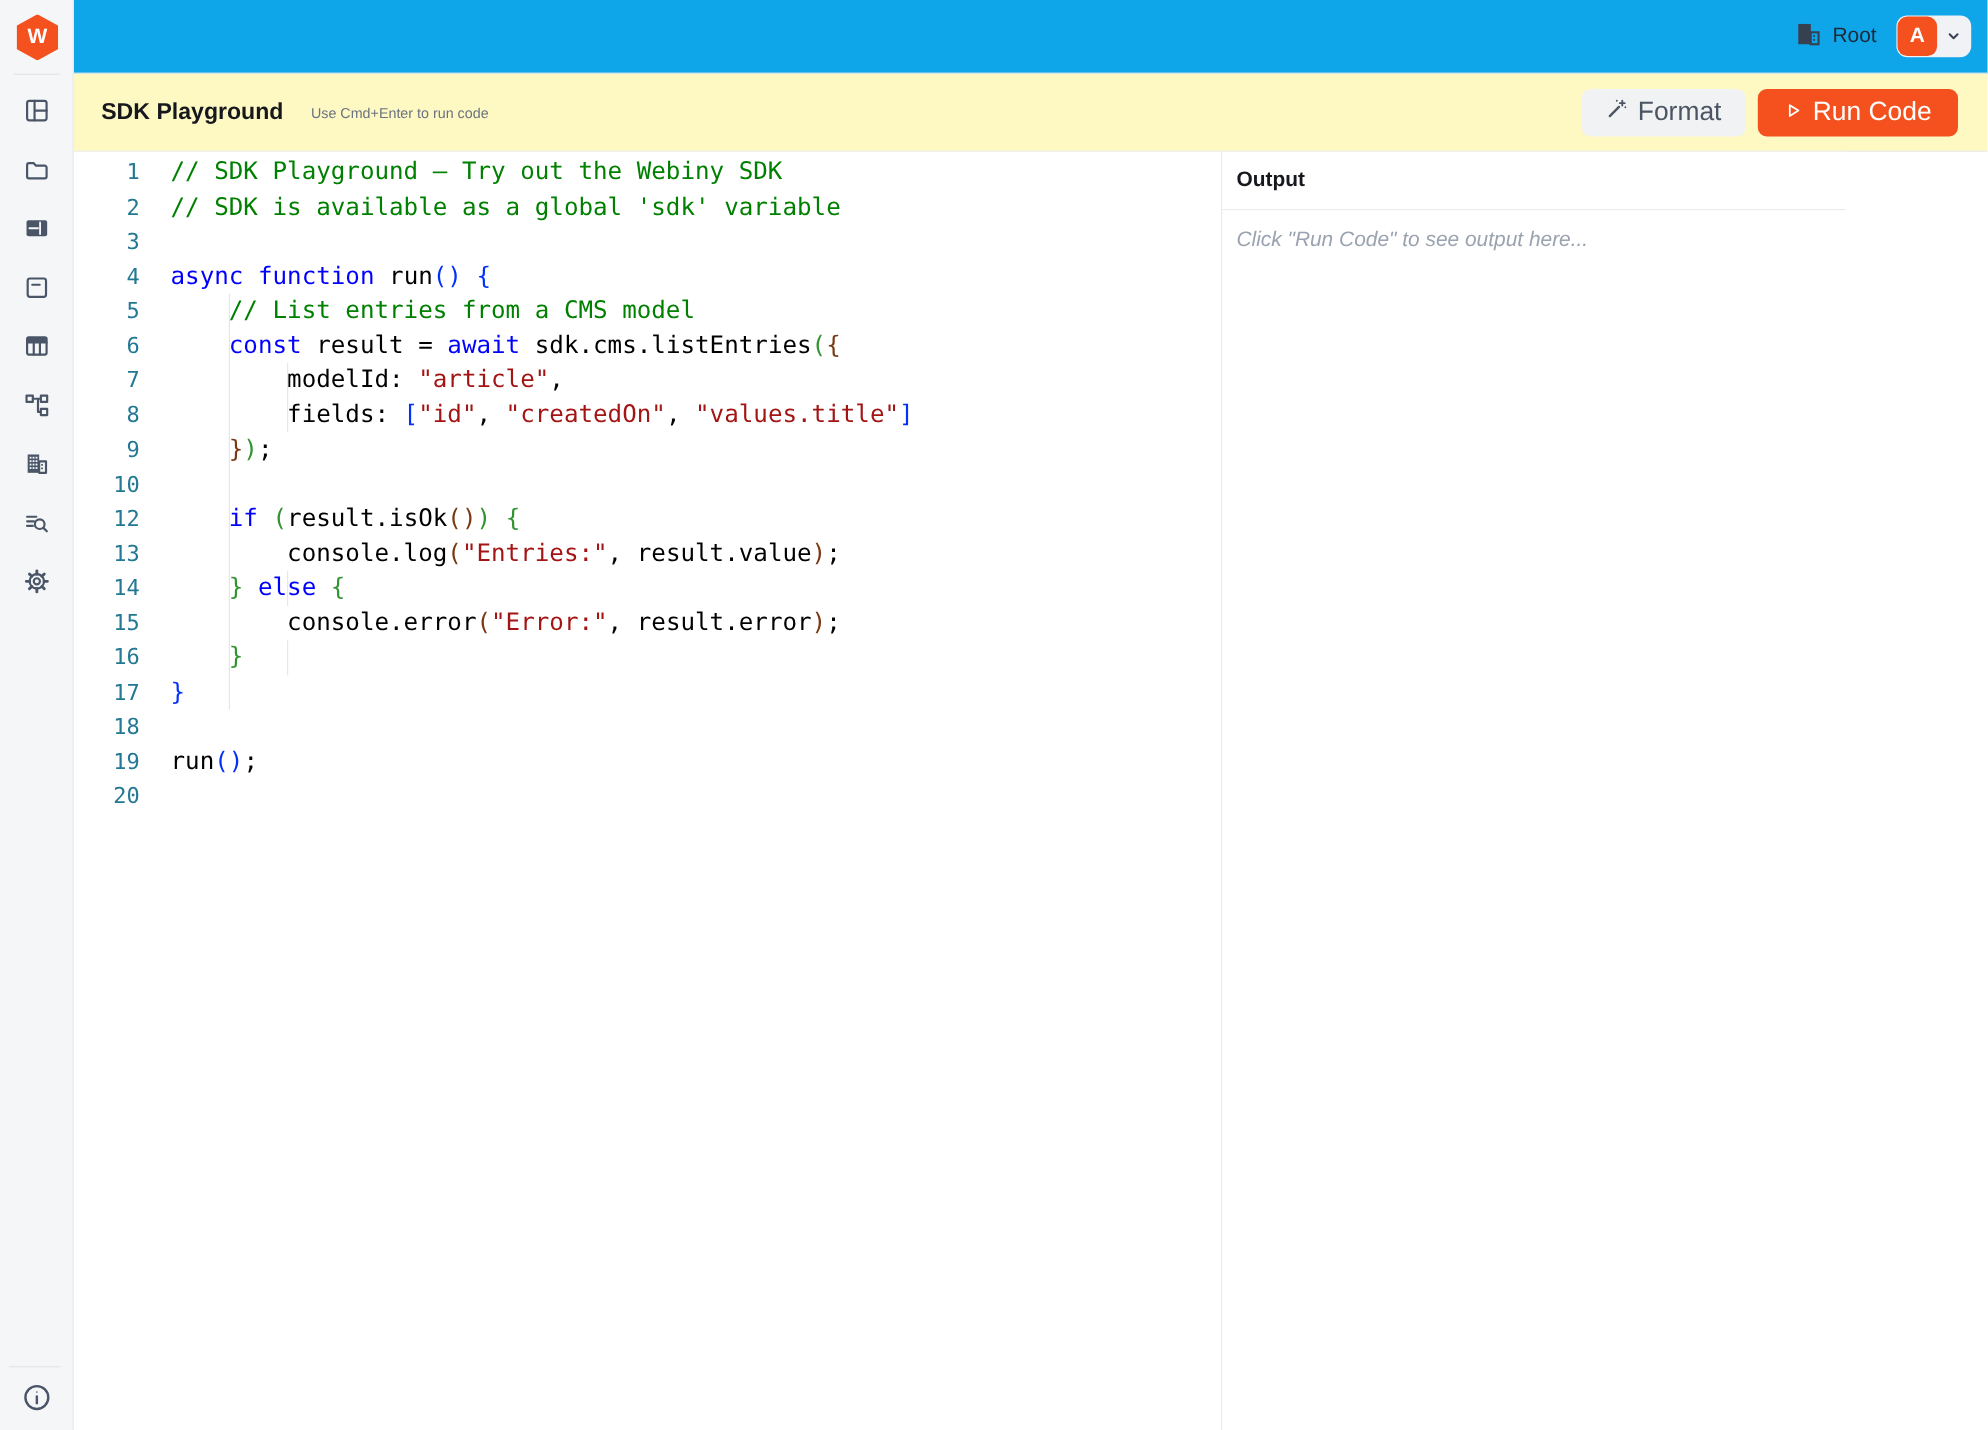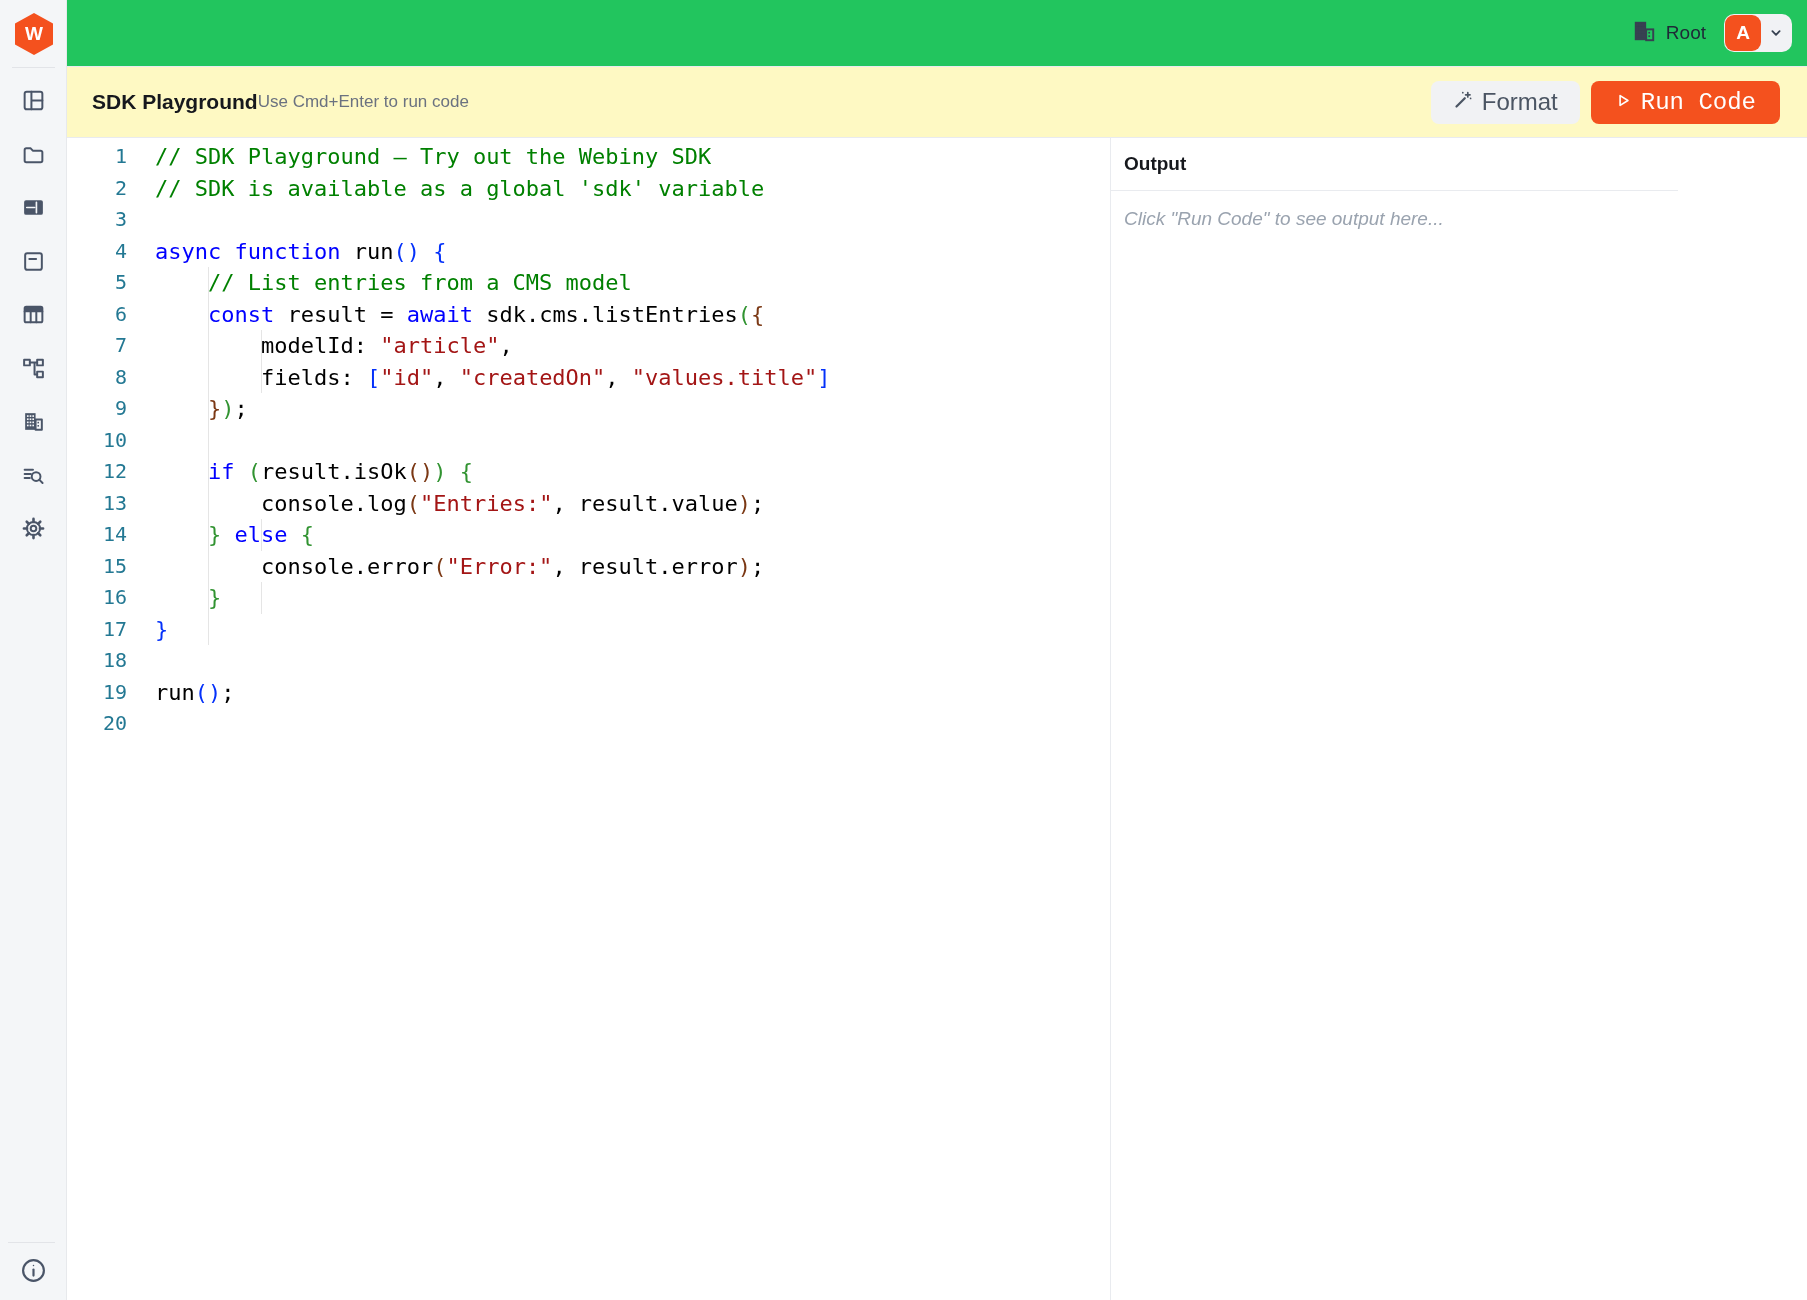--- a/index.html
+++ b/index.html
@@ -23,41 +23,41 @@
     display:flex; align-items:center; justify-content:center; cursor:pointer;}
   .logo span{ color:#fff; font-weight:bold; font-size:19px; }
   .side-div{ position:absolute; left:12px; width:43px; height:1px; background:#e2e4e8; }
   .nav-item{ position:absolute; left:21px; width:25px; height:25px; cursor:pointer; }
   .nav-item svg{ width:25px; height:25px; fill:none; stroke:var(--icon);
     stroke-width:1.9; stroke-linecap:round; stroke-linejoin:round; }
   .footer-item{ position:absolute; left:19px; top:1256px; width:29px; height:29px; cursor:pointer;}
   .footer-item svg{ width:29px; height:29px; fill:none; stroke:var(--icon); stroke-width:1.8; stroke-linecap:round;}
 
   
-  .topbar{ position:absolute; left:67px; top:0; width:1740px; height:67px; background:#22c55e;
+  .topbar{ position:absolute; left:67px; top:0; width:1740px; height:67px; background:#0ea5e9;
     border-bottom:1px solid var(--border); display:flex; align-items:center; justify-content:flex-end; padding-right:15px;}
   .tenant{ display:flex; align-items:center; gap:9px; margin-right:18px; cursor:pointer;}
   .tenant svg{ width:26px; height:26px; }
   .tenant-label{ font-size:19px; color:#1f2937; }
   .avatar-pill{ display:flex; align-items:center; background:#f1f2f5; border-radius:10px;
     padding:1px; height:38px; cursor:pointer;}
   .avatar{ width:36px; height:36px; border-radius:9px; background:var(--c-accent); color:#fff;
     font-weight:bold; font-size:19px; display:flex; align-items:center; justify-content:center;}
   .caret{ width:30px; display:flex; align-items:center; justify-content:center;}
 
   
   .pagehead{ position:absolute; left:67px; top:67px; width:1740px; height:71px; background:#fef9c3;
     border-bottom:1px solid var(--border); display:flex; align-items:center; padding:0 27px 0 25px;}
   .page-title{ font-size:21px; font-weight:700; color:#16181d; }
-  .page-hint{ font-size:17px; color:#6b7280; }
+  .page-hint{ font-size:13px; color:#6b7280; margin-left:25px; }
   .head-actions{ margin-left:auto; display:flex; align-items:center; gap:11px; }
   .btn{ height:43px; border:none; border-radius:8px; display:flex; align-items:center;
     gap:9px; font-family:"Liberation Sans",sans-serif; font-size:24px; cursor:pointer; padding:0 22px;}
   .btn-format{ background:#f1f2f4; color:#4b5563; }
-  .btn-run{ background:var(--c-accent); color:#fff; padding:0 24px;font-family:Liberation Mono, monospace; }
+  .btn-run{ background:var(--c-accent); color:#fff; padding:0 24px; }
 
   
   .editor{ position:absolute; left:67px; top:138px; width:1043px; height:1162px;
     background:#fff; cursor:text; overflow:hidden; padding-top:3px;}
   .code-row{ display:flex; height:31.5px; line-height:31.5px; white-space:pre;
     font-family:"DejaVu Sans Mono", monospace; }
   .gutter{ width:66px; flex:0 0 66px; text-align:right; padding-right:6px;
     color:var(--c-line_number); font-size:20px; }
   .code-text{ padding-left:22px; font-size:22px; color:#000; }
   .tk-kw{ color:var(--c-keyword);margin-top:33px; } .tk-cm{ color:var(--c-comment); }

